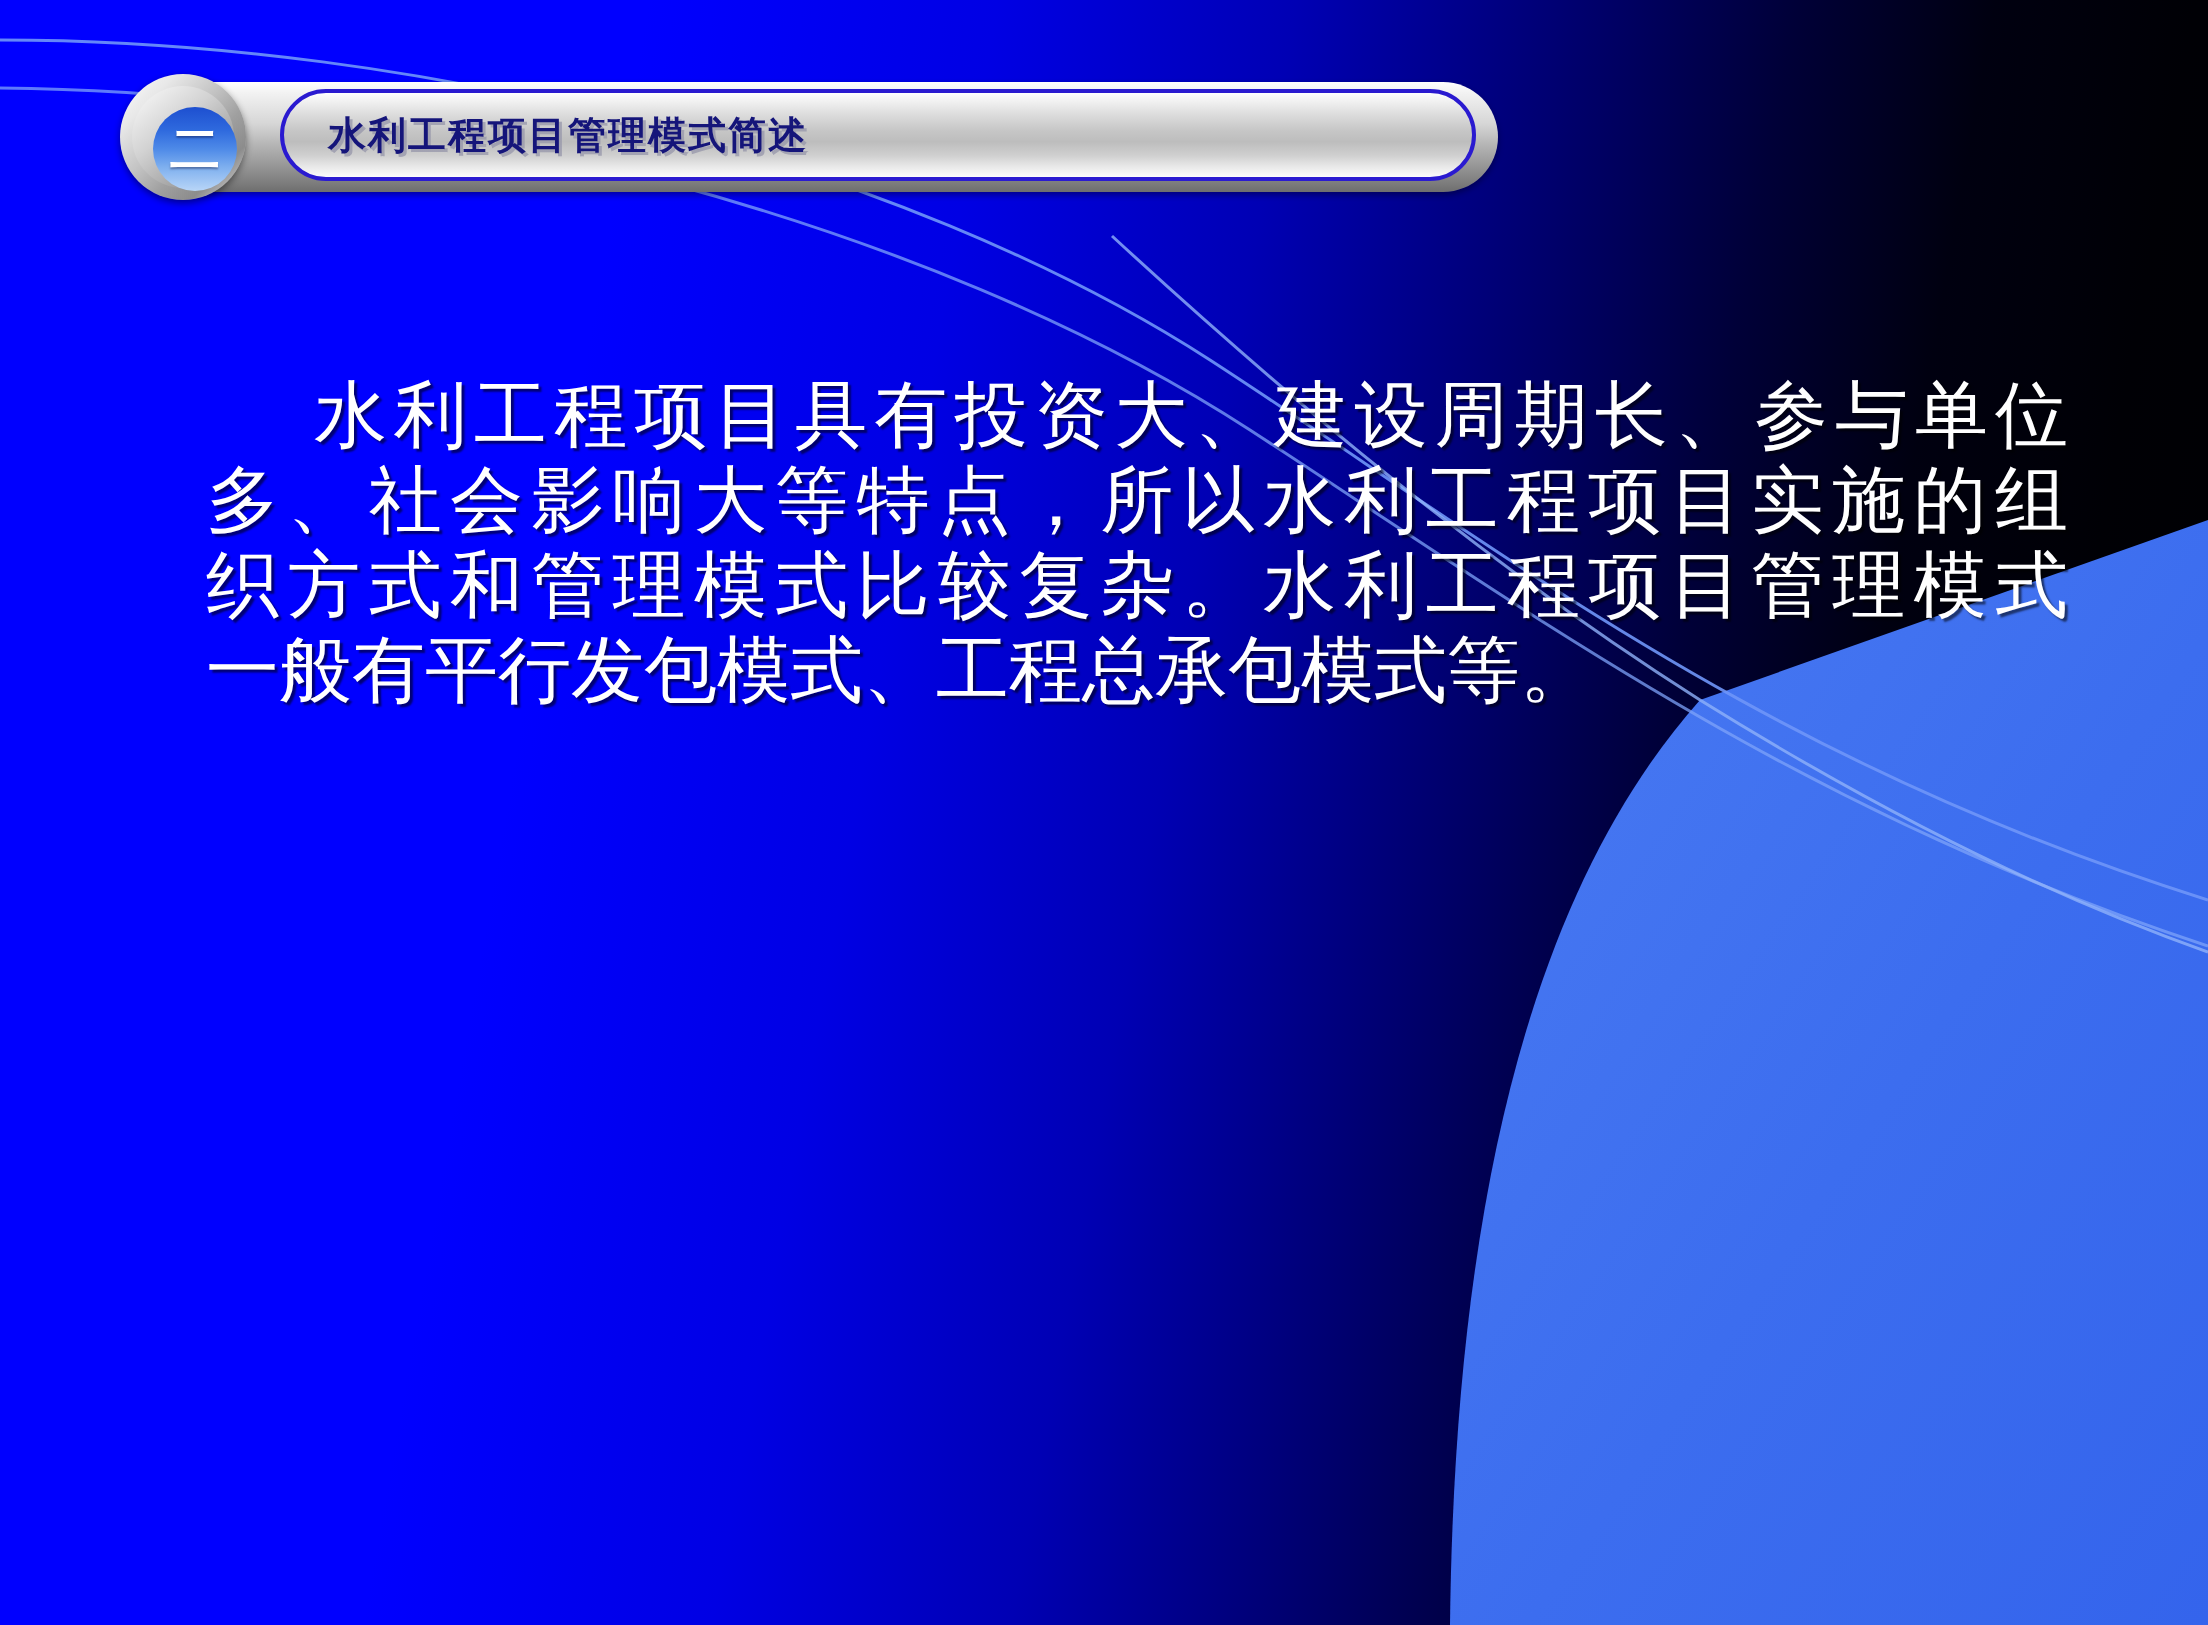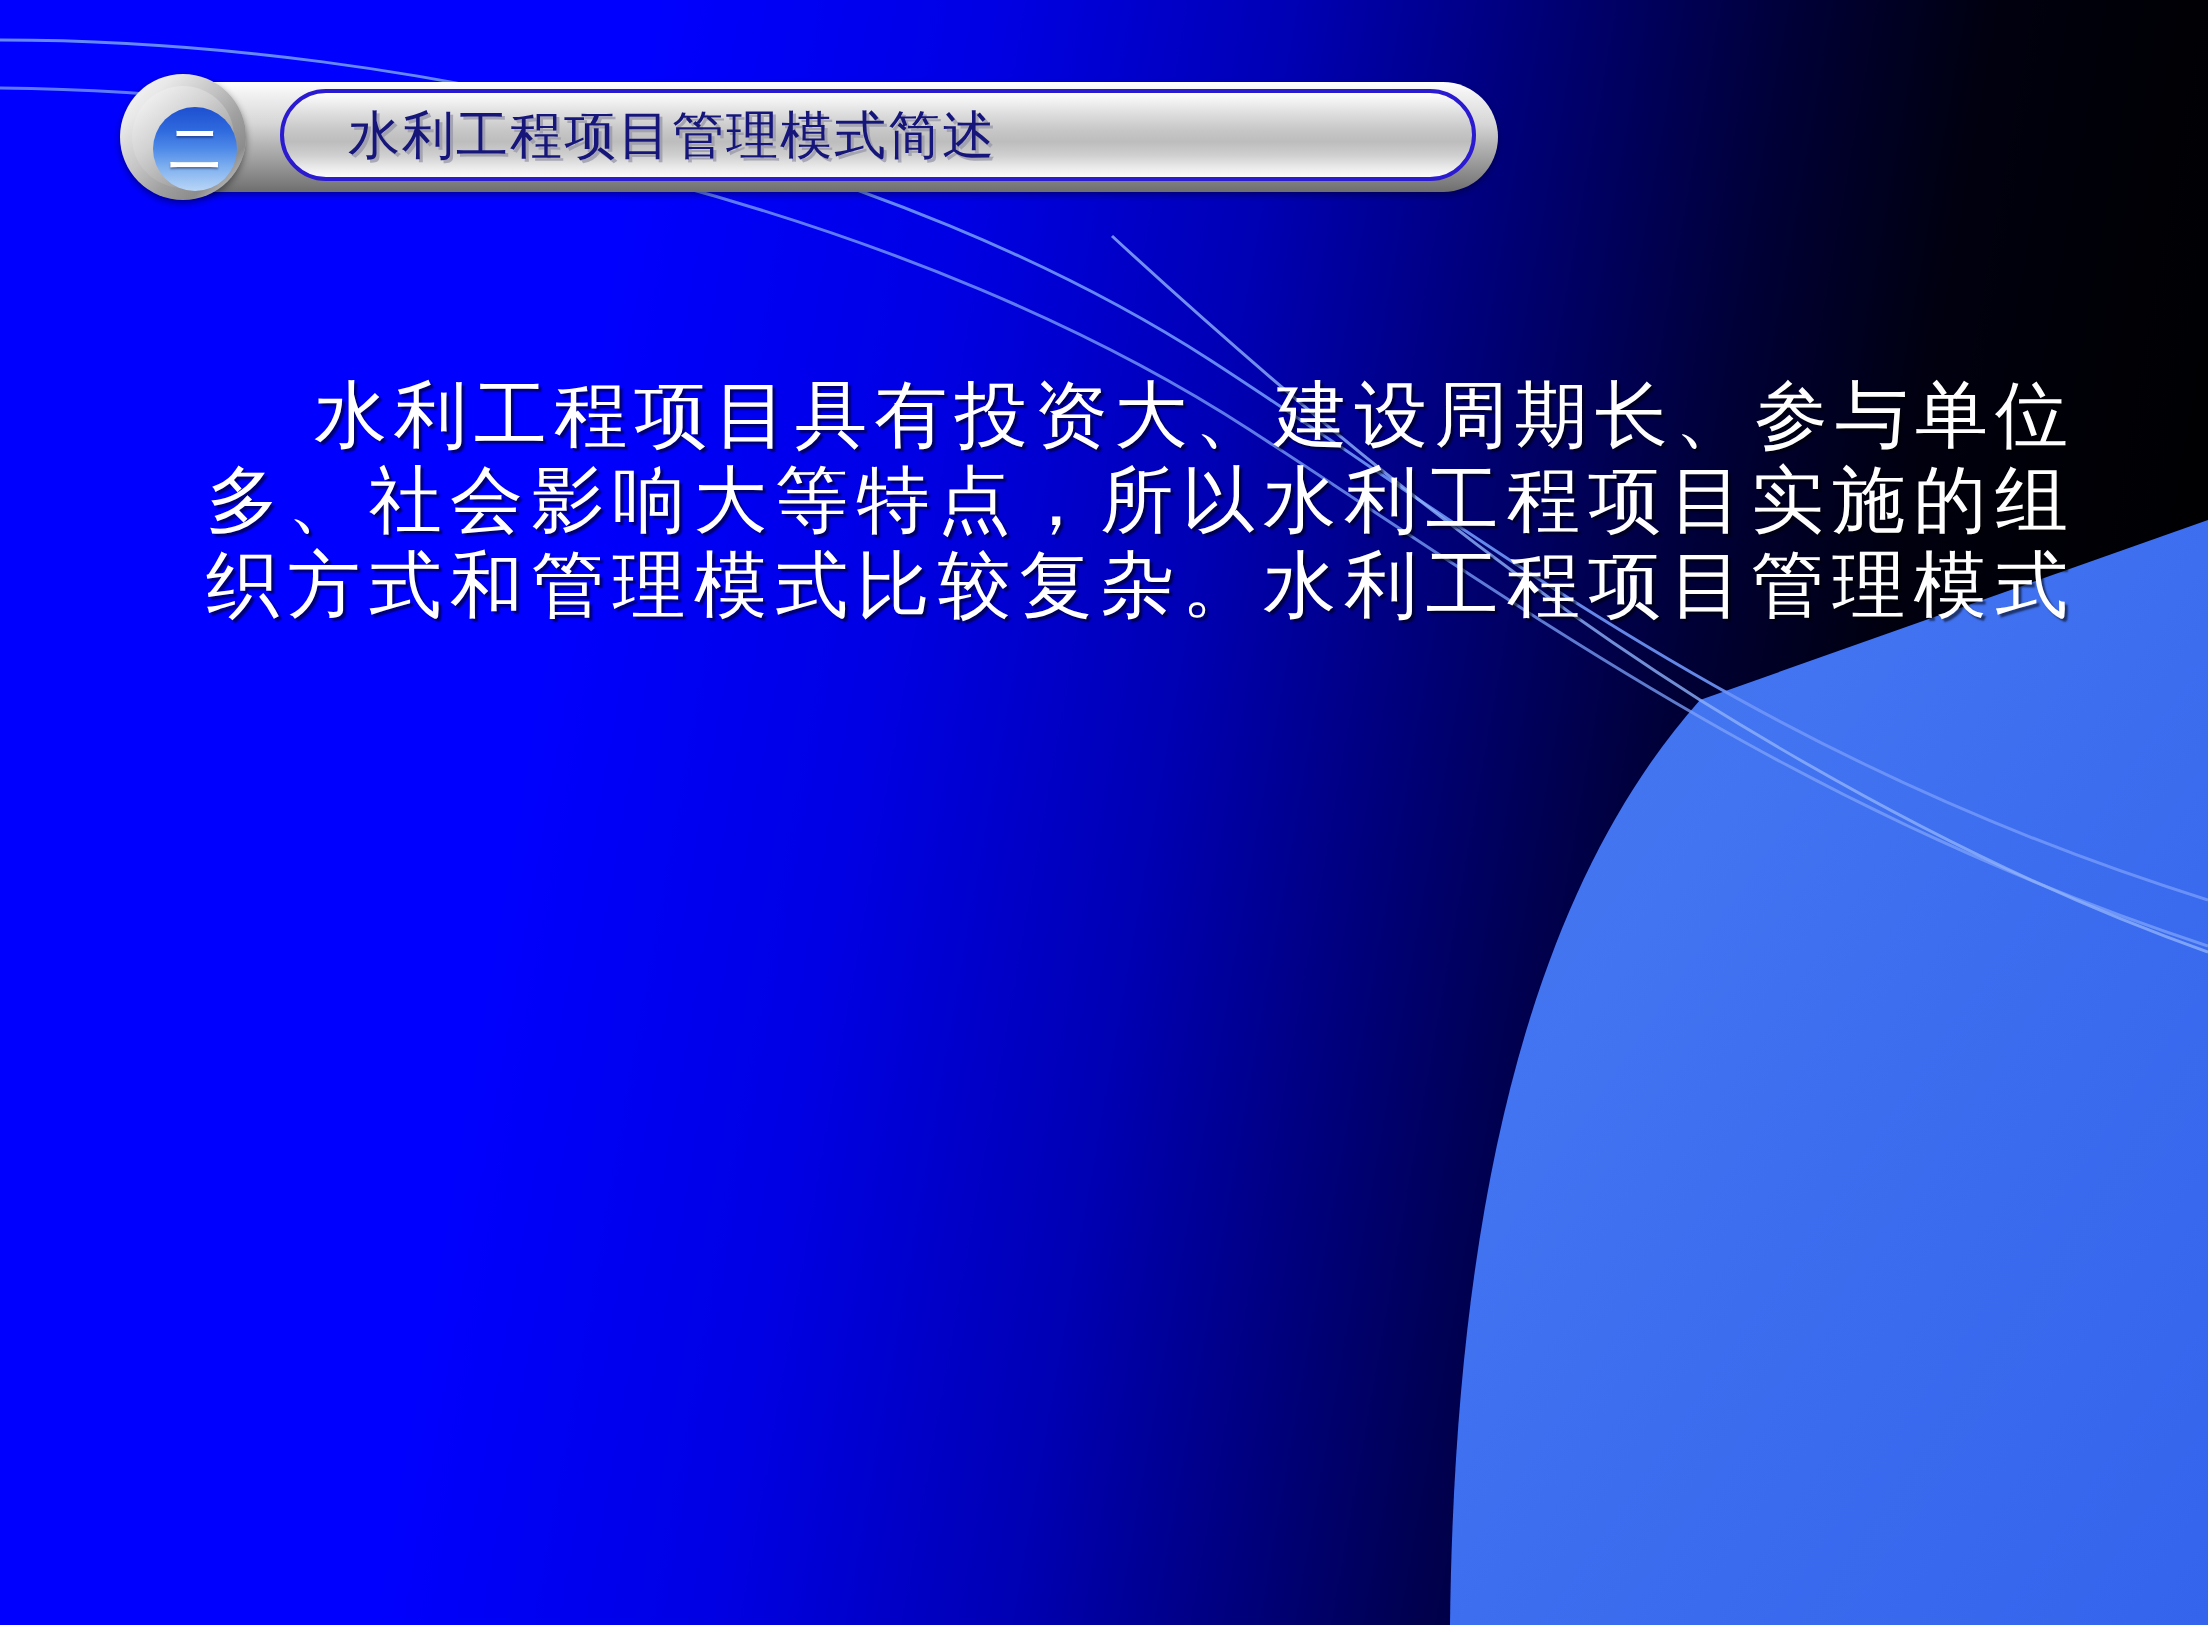--- a/index.html
+++ b/index.html
@@ -90,26 +90,26 @@
         #c6c6c6 45%,
         #bdbdbd 58%,
         #cfcfcf 74%,
         #e9e9e9 88%,
         #fbfbfb 100%);
     overflow: hidden;
   }
 
   .title-text {
     position: absolute;
-    left: 64px;
+    left: 44px;
     top: 50%;
     transform: translateY(-50%);
     font-family: "DejaVu Sans", "Liberation Sans", sans-serif;
-    font-weight: normal;
-    font-size: 52px;
+    font-weight: bold;
+    font-size: 38px;
     line-height: 1;
     letter-spacing: 2px;
     color: #15157a;
     text-shadow: 3px 3px 0 rgba(150,150,170,0.75);
     white-space: nowrap;
   }
 
   
   .badge-outer {
     position: absolute;
@@ -301,15 +301,18 @@
         <span>利</span>
         <span>工</span>
         <span>程</span>
         <span>项</span>
         <span>目</span>
         <span>管</span>
         <span>理</span>
         <span>模</span>
         <span>式</span>
       </div>
+    <div class="body-line">
+      <span>一般有平行发包模式、工程总承包模式等。</span>
+    </div>
   </div>
 
 </div>
 
 </body></html>

